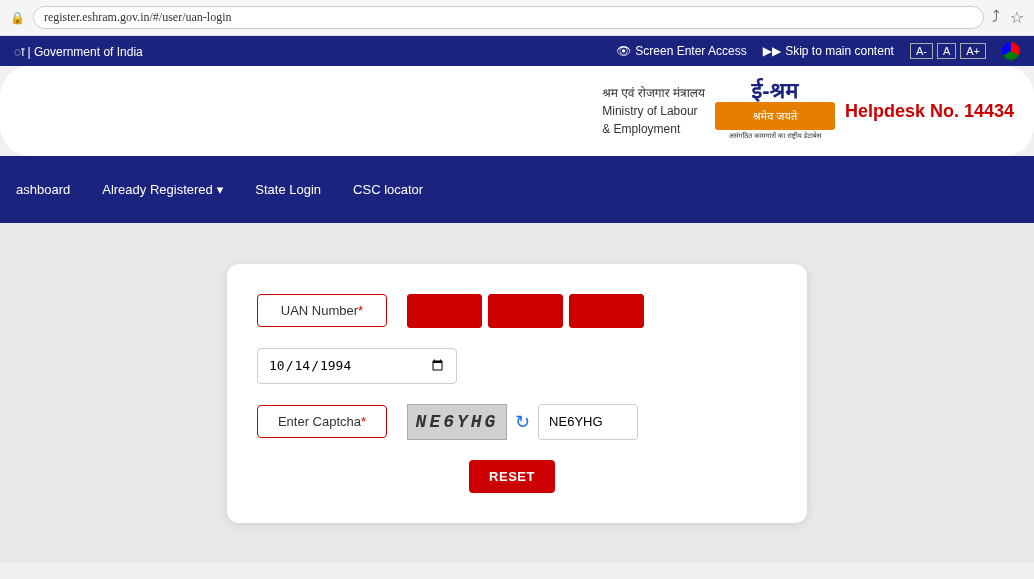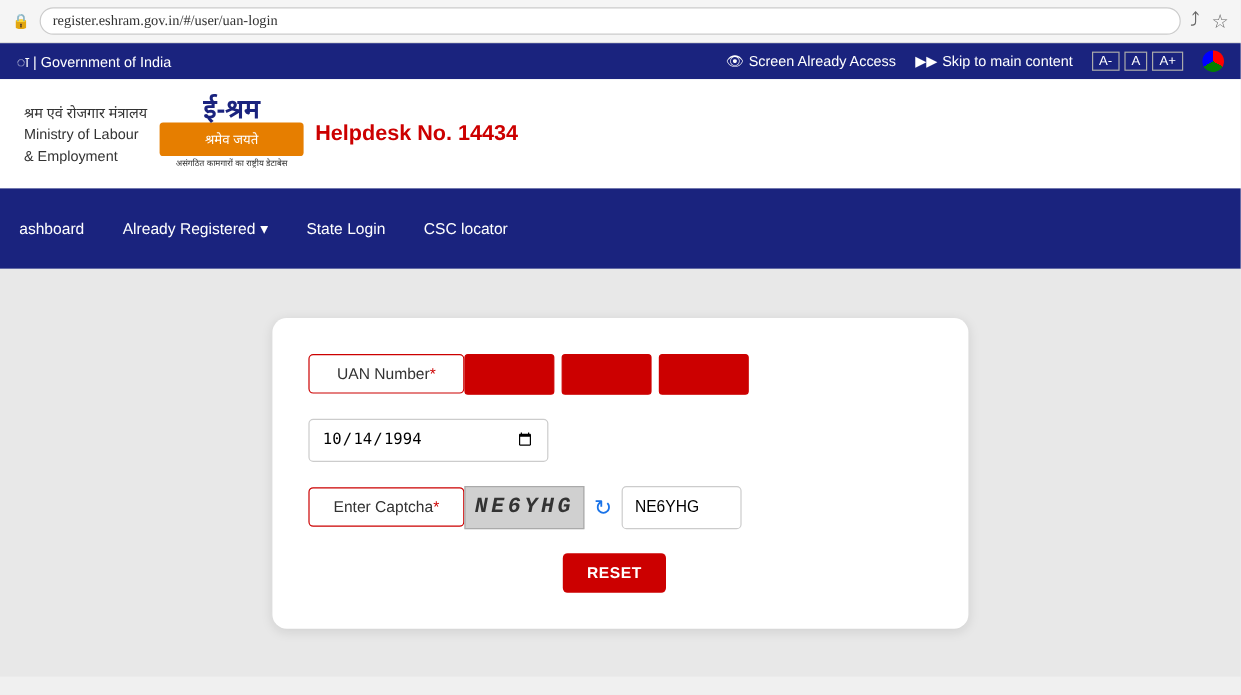--- a/index.html
+++ b/index.html
@@ -48,22 +48,23 @@
       padding: 1px 5px;
       cursor: pointer;
       font-size: 11px;
     }
 
     
     .site-header {
       background: white;
       display: flex;
       align-items: center;
-      justify-content: flex-start;
+      justify-content: flex-end;
       padding: 8px 20px;
+      border-radius: 30px;
     }
     .site-header-left { font-size: 12px; line-height: 1.5; color: #333; }
     .logo-center { text-align: center; }
     .logo-svg { width: 140px; height: 70px; }
     .helpdesk { color: #c00; font-weight: bold; font-size: 18px; }
 
     
     .nav-bar {
       background: #1a237e;
       display: flex;
@@ -97,21 +98,21 @@
       border-radius: 12px;
       padding: 30px 40px 30px 30px;
       width: 580px;
       box-shadow: 0 2px 10px rgba(0,0,0,0.1);
     }
 
     .form-row {
       display: flex;
       align-items: center;
       margin-bottom: 20px;
-      gap: 0;
+      gap: 20px;
     }
 
     .field-label {
       border: 1.5px solid #c00;
       border-radius: 4px;
       padding: 8px 12px;
       font-size: 13px;
       color: #333;
       width: 130px;
       text-align: center;
@@ -201,21 +202,21 @@
     <span>⤴</span>
     <span>☆</span>
   </div>
 </div>
 
 <div class="top-bar">
   <span>ा | Government of India</span>
   <div class="top-bar-right">
     <span>
       <span>👁</span>
-      <span>Screen Already Access</span>
+      <span>Screen Enter Access</span>
     </span>
     <span>
       <span>▶▶</span>
       <span>Skip to main content</span>
     </span>
     <div class="font-controls">
       <button class="font-btn">A-</button>
       <button class="font-btn">A</button>
       <button class="font-btn">A+</button>
     </div>

